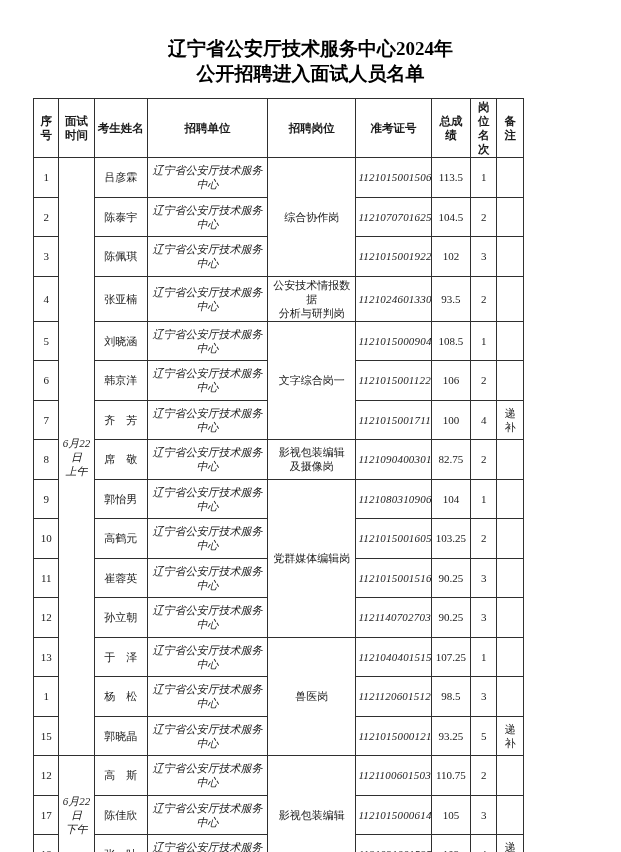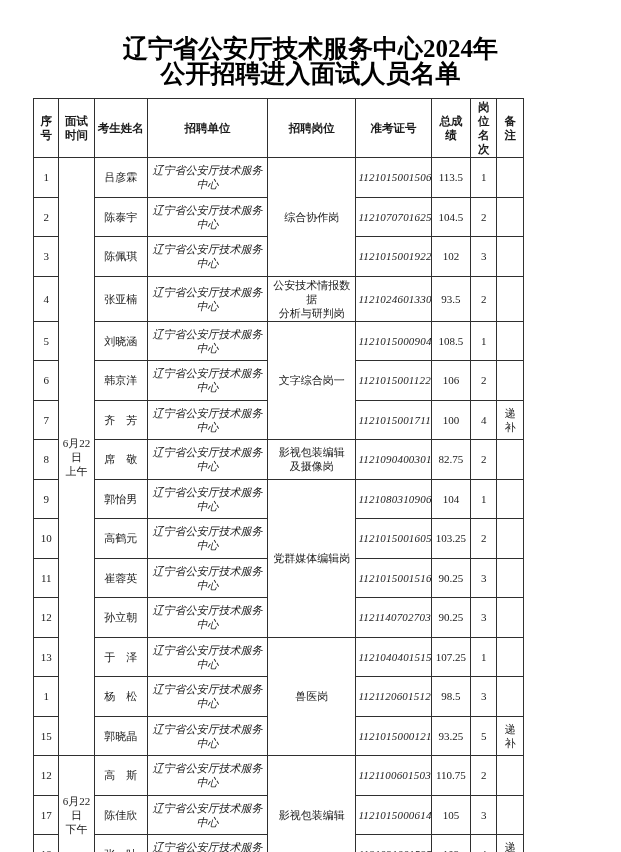--- a/index.html
+++ b/index.html
@@ -11,21 +11,21 @@
     width: 621px;
     height: 852px;
     font-family: "Liberation Serif", "DejaVu Serif", serif;
     color: #1a1a1a;
     overflow: hidden;
   }
   .doc-title {
     margin-top: 36px;
     text-align: center;
     font-weight: bold;
-    font-size: 25px;
+    font-size: 19px;
     line-height: 25px;
     color: #000;
   }
   .doc-title div { white-space: nowrap; }
   table.roster {
     border-collapse: collapse;
     table-layout: fixed;
     width: 491px;
     margin: 12px 0 0 33px;
   }
@@ -41,21 +41,21 @@
   }
   table.roster th {
     font-weight: bold;
     font-size: 11.5px;
     height: 38px;
   }
   table.roster td { height: 36.5px; }
   td.c-exam-id { font-size: 11.5px; letter-spacing: 0.2px; font-style: italic; }
   td.c-name { font-size: 11.5px; }
   td.c-unit { font-size: 11px; font-style: italic; }
-  td.c-time { font-size: 10.5px; }
+  td.c-time { font-size: 10.5px; font-style: italic; }
   td.c-score, td.c-rank, td.c-no { font-size: 11.5px; }
 </style>
 </head>
 <body>
 
 <div class="doc-title">
   <div>辽宁省公安厅技术服务中心2024年</div>
   <div>公开招聘进入面试人员名单</div>
 </div>
 

